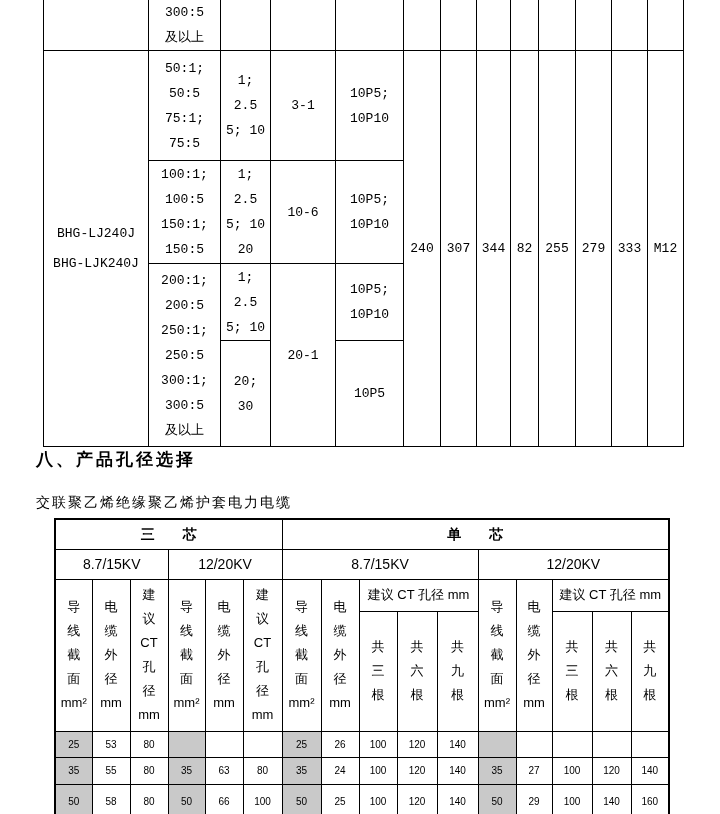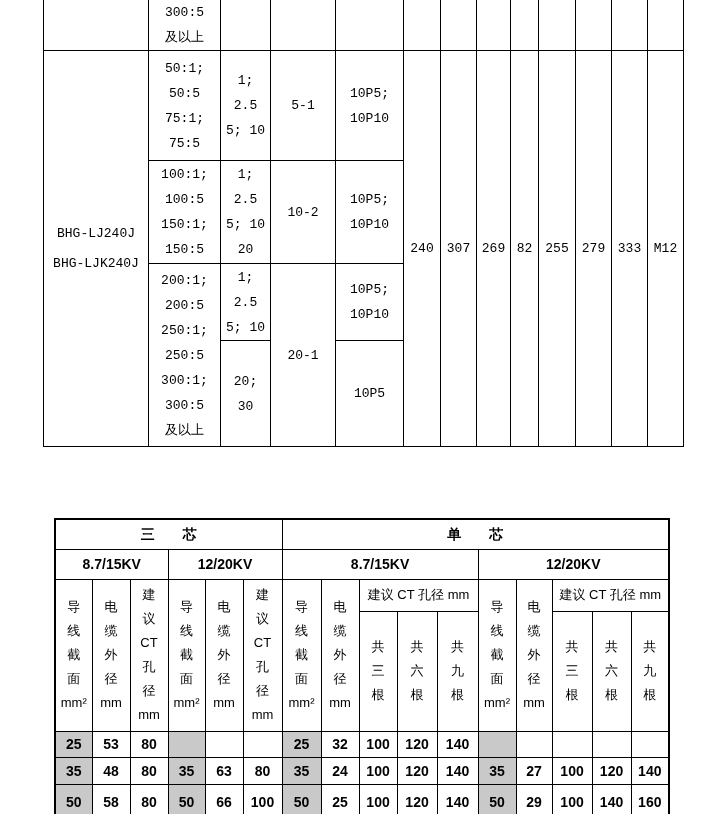--- a/index.html
+++ b/index.html
@@ -22,22 +22,22 @@
            letter-spacing:3px;font-family:"Liberation Sans",sans-serif;}
   .subtitle{position:absolute;left:36px;top:494px;font-size:14px;letter-spacing:2px;
             font-family:"Liberation Sans",sans-serif;}
 
   
   .bt{position:absolute;left:54px;top:518px;width:614px;
       font-family:"Liberation Sans",sans-serif;font-size:13px;line-height:24px;}
   .bt td{border:1px solid #000;}
   .bt{border:2px solid #000;padding-left:45px;}
   .bt .grp{font-weight:bold;font-size:14px;white-space:pre;}
-  .bt .kv{font-weight:bold;font-size:14px;}
-  .bt .num{font-weight:bold;font-size:14px;line-height:normal;}
+  .bt .kv{font-weight:normal;font-size:14px;}
+  .bt .num{font-weight:normal;font-size:10px;line-height:normal;}
   .shade{background:#c9c9c9;}
 </style>
 </head>
 <body>
 
 <div id="page">
 
   <table class="tt">
     <colgroup>
       <col style="width:105px">
@@ -74,42 +74,42 @@
     <tr style="height:110px">
       <td rowspan="4" class="pre model">BHG-LJ240J
 BHG-LJK240J</td>
       <td class="pre">50:1;
 50:5
 75:1;
 75:5</td>
       <td class="pre">1;
 2.5
 5; 10</td>
-      <td>5-1</td>
+      <td>3-1</td>
       <td class="pre">10P5;
 10P10</td>
       <td rowspan="4">240</td>
       <td rowspan="4">307</td>
-      <td rowspan="4">269</td>
+      <td rowspan="4">344</td>
       <td rowspan="4">82</td>
       <td rowspan="4">255</td>
       <td rowspan="4">279</td>
       <td rowspan="4">333</td>
       <td rowspan="4">M12</td>
     </tr>
     <tr style="height:103px">
       <td class="pre">100:1;
 100:5
 150:1;
 150:5</td>
       <td class="pre">1;
 2.5
 5; 10
 20</td>
-      <td>10-2</td>
+      <td>10-6</td>
       <td class="pre">10P5;
 10P10</td>
     </tr>
     <tr style="height:77px">
       <td rowspan="2" class="pre">200:1;
 200:5
 250:1;
 250:5
 300:1;
 300:5
@@ -122,20 +122,22 @@
 10P10</td>
     </tr>
     <tr style="height:106px">
       <td class="pre">20;
 30</td>
       <td class="pre">10P5</td>
     </tr>
   </tbody>
     </table>
 
+  <div class="heading">八、产品孔径选择</div>
+  <div class="subtitle">交联聚乙烯绝缘聚乙烯护套电力电缆</div>
 
   <table class="bt">
     <colgroup>
       <col style="width:37px">
         <col style="width:38px">
         <col style="width:38px">
       <col style="width:37px">
         <col style="width:38px">
         <col style="width:39px">
       <col style="width:39px">
@@ -237,33 +239,33 @@
 根</td>
     </tr>
     <tr style="height:26px">
       <td class="num shade">25</td>
       <td class="num">53</td>
       <td class="num">80</td>
       <td class="num shade"></td>
       <td class="num"></td>
       <td class="num"></td>
       <td class="num shade">25</td>
-      <td class="num">32</td>
+      <td class="num">26</td>
       <td class="num">100</td>
       <td class="num">120</td>
       <td class="num">140</td>
       <td class="num shade"></td>
       <td class="num"></td>
       <td class="num"></td>
       <td class="num"></td>
       <td class="num"></td>
     </tr>
     <tr style="height:27px">
       <td class="num shade">35</td>
-      <td class="num">48</td>
+      <td class="num">55</td>
       <td class="num">80</td>
       <td class="num shade">35</td>
       <td class="num">63</td>
       <td class="num">80</td>
       <td class="num shade">35</td>
       <td class="num">24</td>
       <td class="num">100</td>
       <td class="num">120</td>
       <td class="num">140</td>
       <td class="num shade">35</td>

